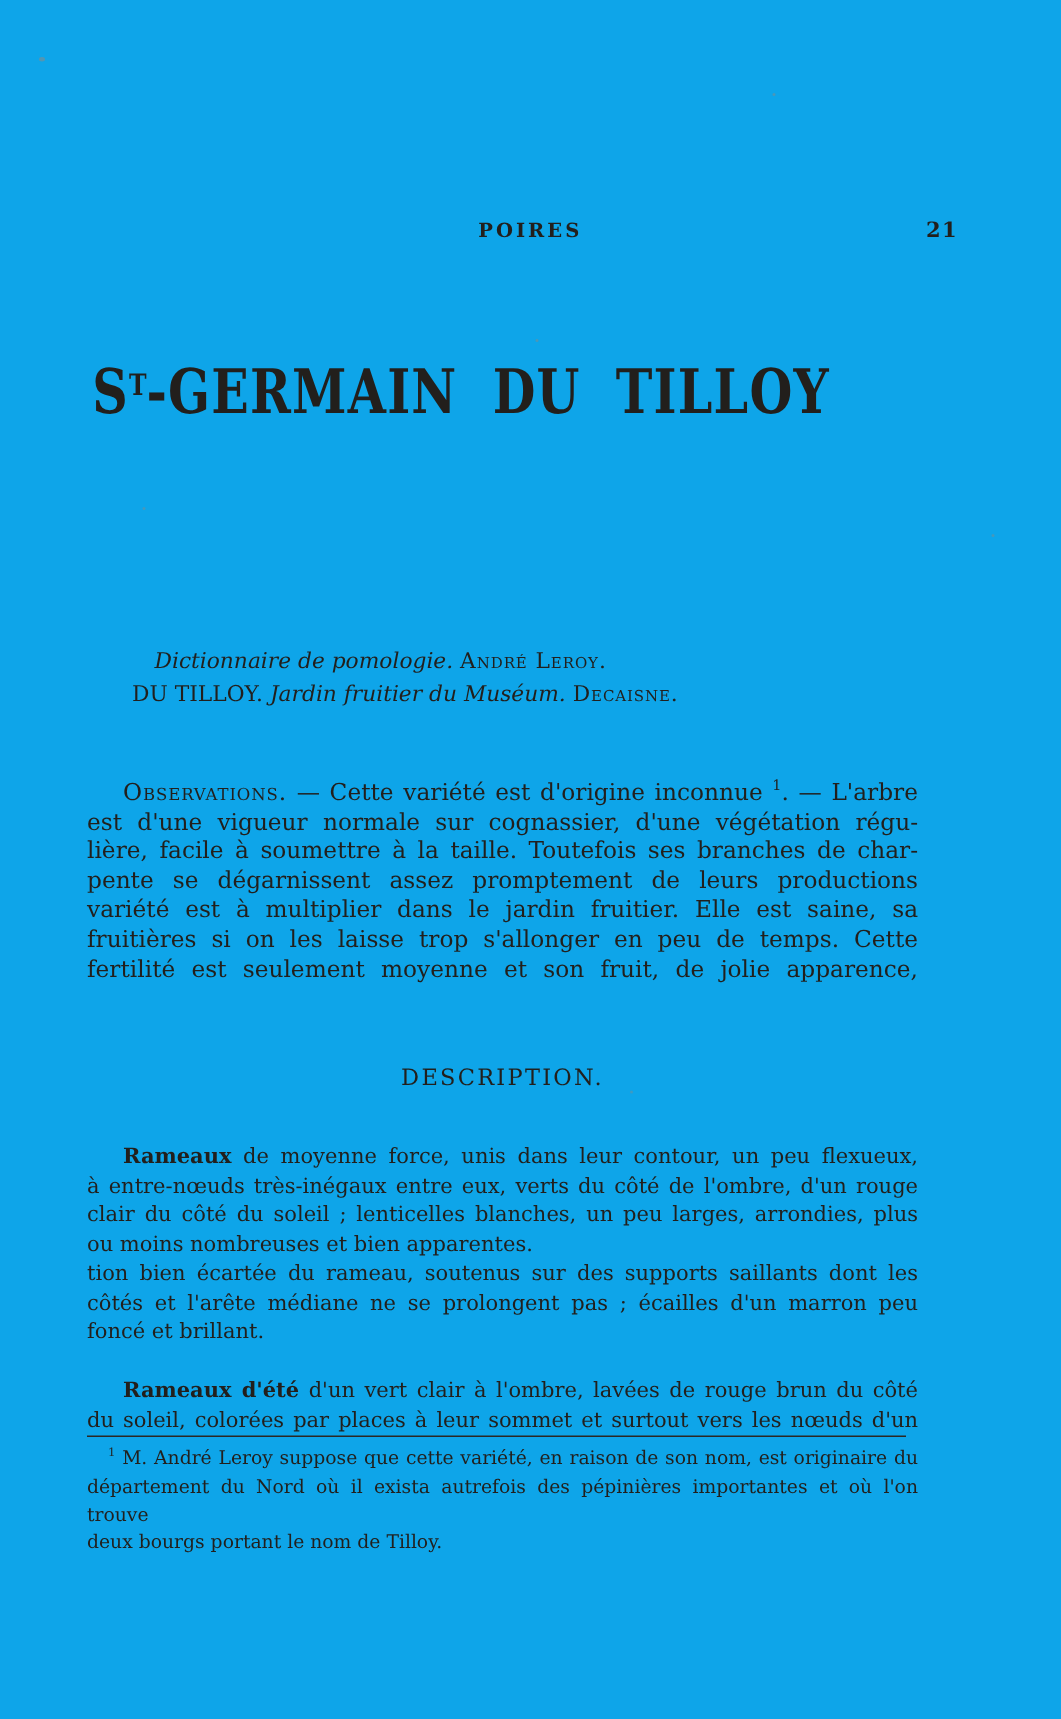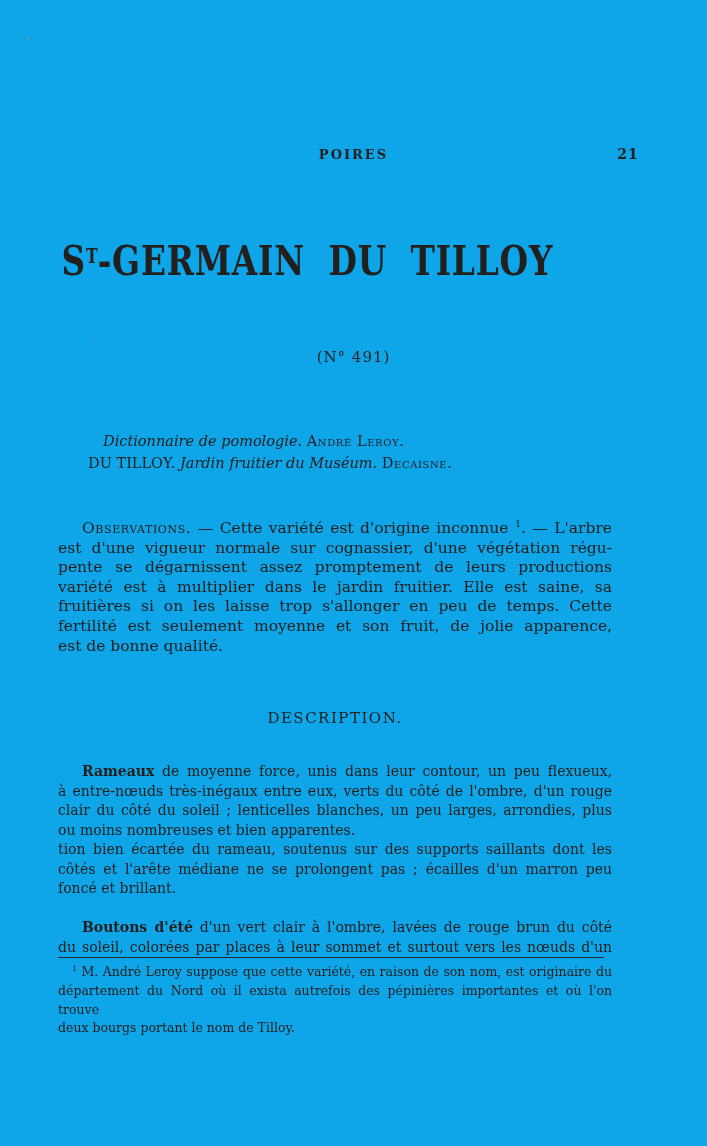--- a/index.html
+++ b/index.html
@@ -54,52 +54,51 @@
 
 <div class="page">
 
   <div class="abs running-head">POIRES</div>
   <div class="abs page-num">21</div>
 
   <div class="abs title-wrap">
     <span class="title-inner"><span>S</span><span class="title-sup">T</span><span>-GERMAIN DU TILLOY</span></span>
   </div>
 
-  <div class="abs catalog-number">(N° 491)</div>
 
   <div class="abs biblio">
       <div class="tline tlast" style="text-indent: 15px;"><span class="seg-i">Dictionnaire de pomologie. </span><span class="seg-sc">André Leroy.</span></div>
       <div class="tline tlast"><span>DU TILLOY. </span><span class="seg-i">Jardin fruitier du Muséum. </span><span class="seg-sc">Decaisne.</span></div>
     </div>
 
   <div class="abs textblock obs">
       <div class="tline" style="text-indent: 24px;"><span class="seg-sc">Observations.</span><span> — Cette variété est d'origine inconnue </span><span class="seg-sup">1</span><span>. — L'arbre</span></div>
       <div class="tline"><span>est d'une vigueur normale sur cognassier, d'une végétation régu-</span></div>
+      <div class="tline"><span>lière, facile à soumettre à la taille. Toutefois ses branches de char-</span></div>
       <div class="tline"><span>pente se dégarnissent assez promptement de leurs productions</span></div>
       <div class="tline"><span>variété est à multiplier dans le jardin fruitier. Elle est saine, sa</span></div>
       <div class="tline"><span>fruitières si on les laisse trop s'allonger en peu de temps. Cette</span></div>
       <div class="tline"><span>fertilité est seulement moyenne et son fruit, de jolie apparence,</span></div>
-      <div class="tline tlast"><span>est de bonne qualité.</span></div>
     </div>
 
   <div class="abs textblock desc-head">DESCRIPTION.</div>
 
   <div class="abs textblock para14 rameaux">
       <div class="tline" style="text-indent: 24px;"><span class="seg-b">Rameaux</span><span> de moyenne force, unis dans leur contour, un peu flexueux,</span></div>
       <div class="tline"><span>à entre-nœuds très-inégaux entre eux, verts du côté de l'ombre, d'un rouge</span></div>
       <div class="tline"><span>clair du côté du soleil ; lenticelles blanches, un peu larges, arrondies, plus</span></div>
       <div class="tline tlast"><span>ou moins nombreuses et bien apparentes.</span></div>
     </div>
   <div class="abs textblock para14 boutons">
       <div class="tline"><span>tion bien écartée du rameau, soutenus sur des supports saillants dont les</span></div>
       <div class="tline"><span>côtés et l'arête médiane ne se prolongent pas ; écailles d'un marron peu</span></div>
       <div class="tline tlast"><span>foncé et brillant.</span></div>
     </div>
   <div class="abs textblock para14 pousses">
-      <div class="tline" style="text-indent: 24px;"><span class="seg-b">Boutons d'été</span><span> d'un vert clair à l'ombre, lavées de rouge brun du côté</span></div>
+      <div class="tline" style="text-indent: 24px;"><span class="seg-b">Rameaux d'été</span><span> d'un vert clair à l'ombre, lavées de rouge brun du côté</span></div>
       <div class="tline"><span>du soleil, colorées par places à leur sommet et surtout vers les nœuds d'un</span></div>
     </div>
 
   <div class="abs footrule"></div>
   <div class="abs textblock footnote">
       <div class="tline" style="text-indent: 14px;"><span class="seg-sup">1</span><span> M. André Leroy suppose que cette variété, en raison de son nom, est originaire du</span></div>
       <div class="tline"><span>département du Nord où il exista autrefois des pépinières importantes et où l'on trouve</span></div>
       <div class="tline tlast"><span>deux bourgs portant le nom de Tilloy.</span></div>
     </div>
 

